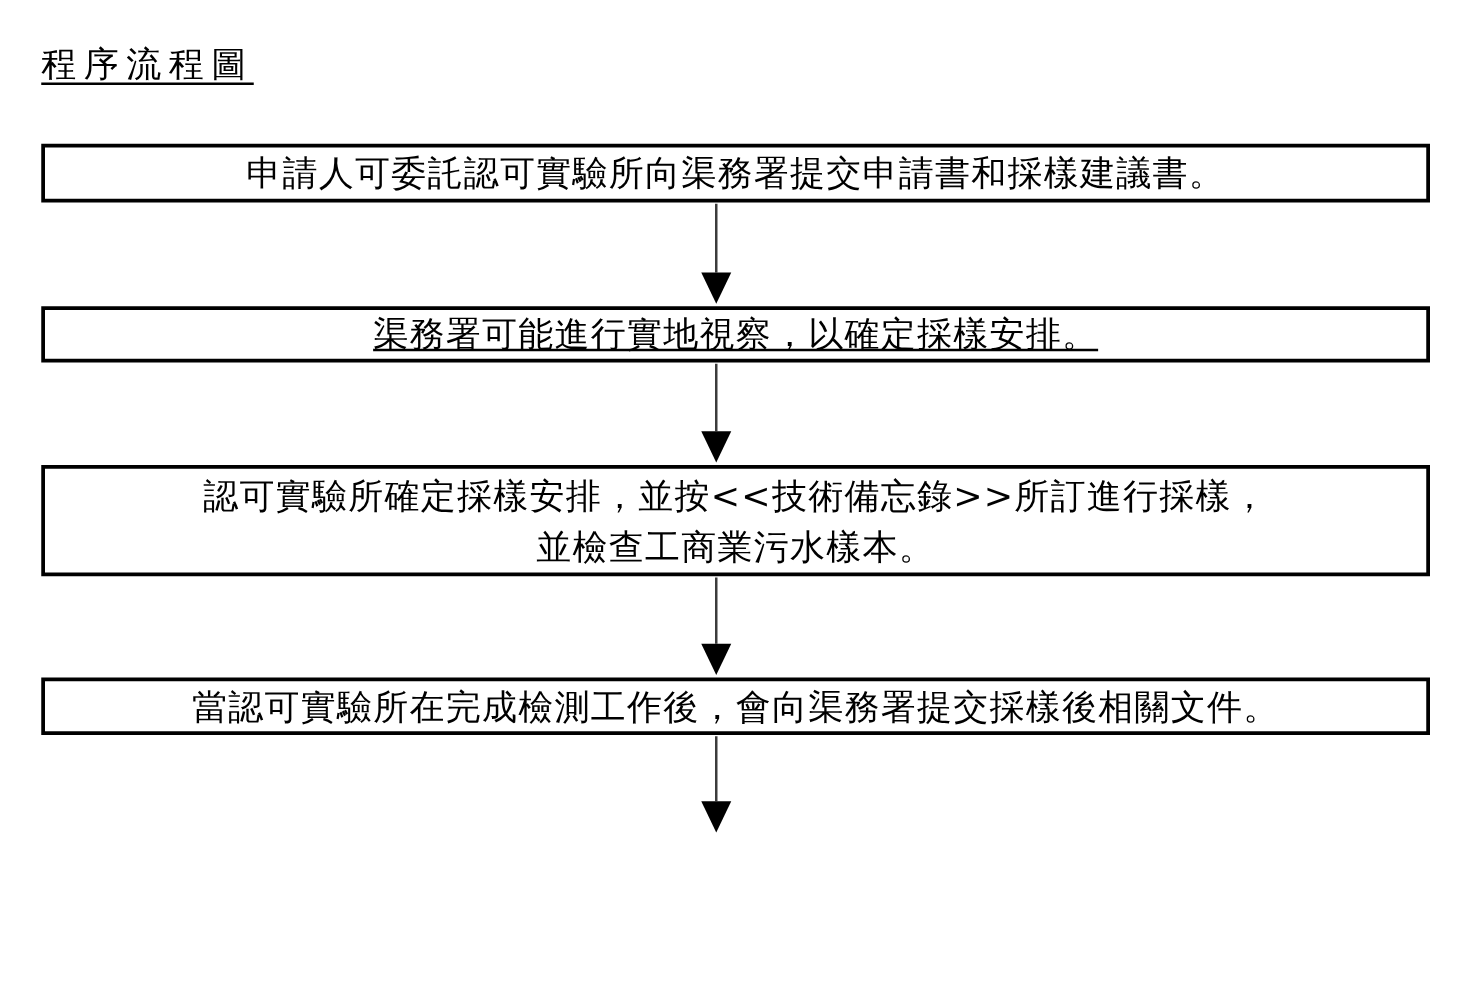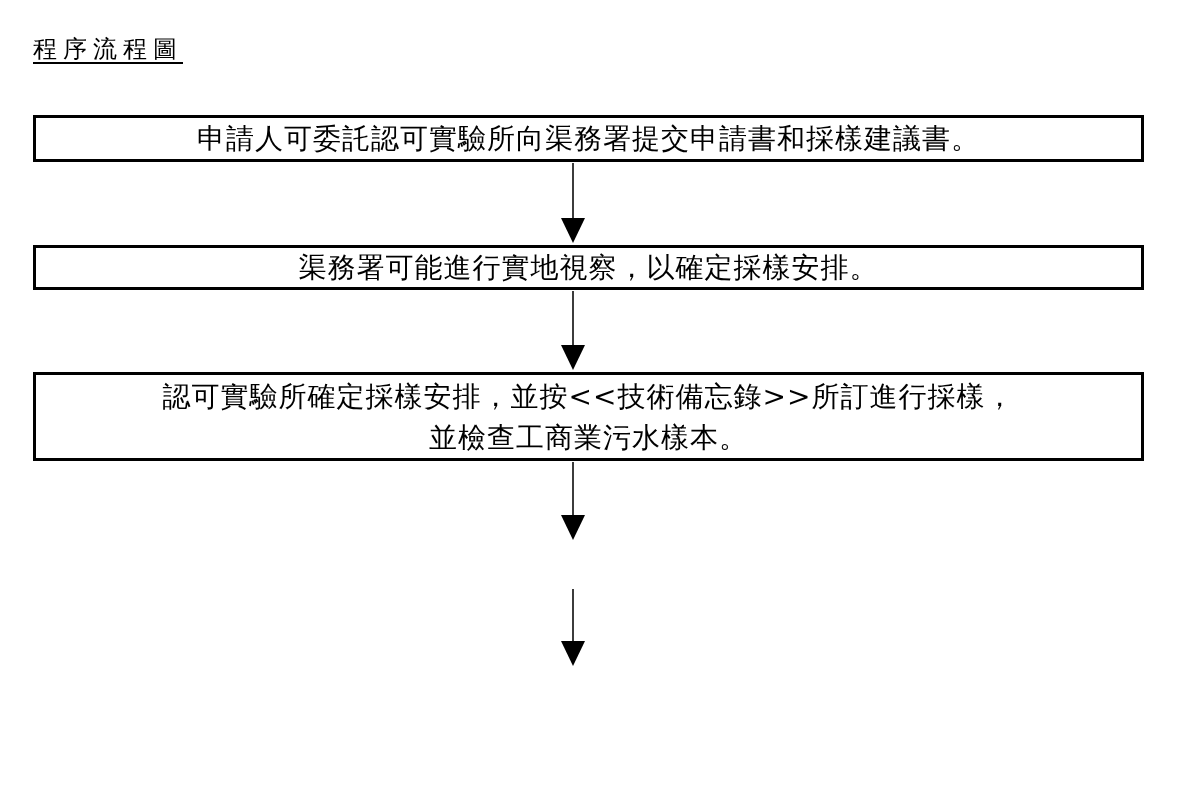--- a/index.html
+++ b/index.html
@@ -13,21 +13,21 @@
     height: 797px;
     background: #ffffff;
     font-family: "DejaVu Serif", "Liberation Serif", serif;
     color: #000000;
     overflow: hidden;
   }
   .page-title {
     position: absolute;
     left: 33px;
     top: 33px;
-    font-size: 24px;
+    font-size: 28px;
     letter-spacing: 6px;
     text-decoration: underline;
     text-underline-offset: 5px;
     white-space: nowrap;
   }
   .flow-box {
     position: absolute;
     left: 33px;
     width: 1111px;
     box-sizing: border-box;
@@ -38,21 +38,21 @@
     justify-content: center;
   }
   .flow-box-label {
     font-size: 28px;
     line-height: 41px;
     text-align: center;
     white-space: pre-line;
     letter-spacing: 1px;
   }
   .box-1 { top: 115px; height: 47px; }
-  .box-2 { top: 245px; height: 45px; }
+  .box-2 { top: 245px; height: 45px; text-decoration: underline; }
   .box-3 { top: 372px; height: 89px; }
   .box-4 { top: 542px; height: 46px; }
   .box-5 { top: 668px; height: 45px; }
 
   .arrow {
     position: absolute;
     left: 561px; 
     width: 24px;
     display: flex;
     flex-direction: column;
@@ -103,20 +103,23 @@
   <div class="flow-box box-3">
     <span class="flow-box-label">認可實驗所確定採樣安排，並按&lt;&lt;技術備忘錄&gt;&gt;所訂進行採樣，
 並檢查工商業污水樣本。</span>
   </div>
 
   <div class="arrow arrow-3">
     <div class="arrow-line"></div>
     <div class="arrow-head"></div>
   </div>
 
+  <div class="flow-box box-4">
+    <span class="flow-box-label">當認可實驗所在完成檢測工作後，會向渠務署提交採樣後相關文件。</span>
+  </div>
 
   <div class="arrow arrow-4">
     <div class="arrow-line"></div>
     <div class="arrow-head"></div>
   </div>
 
 
 </div>
 
 </body></html>

